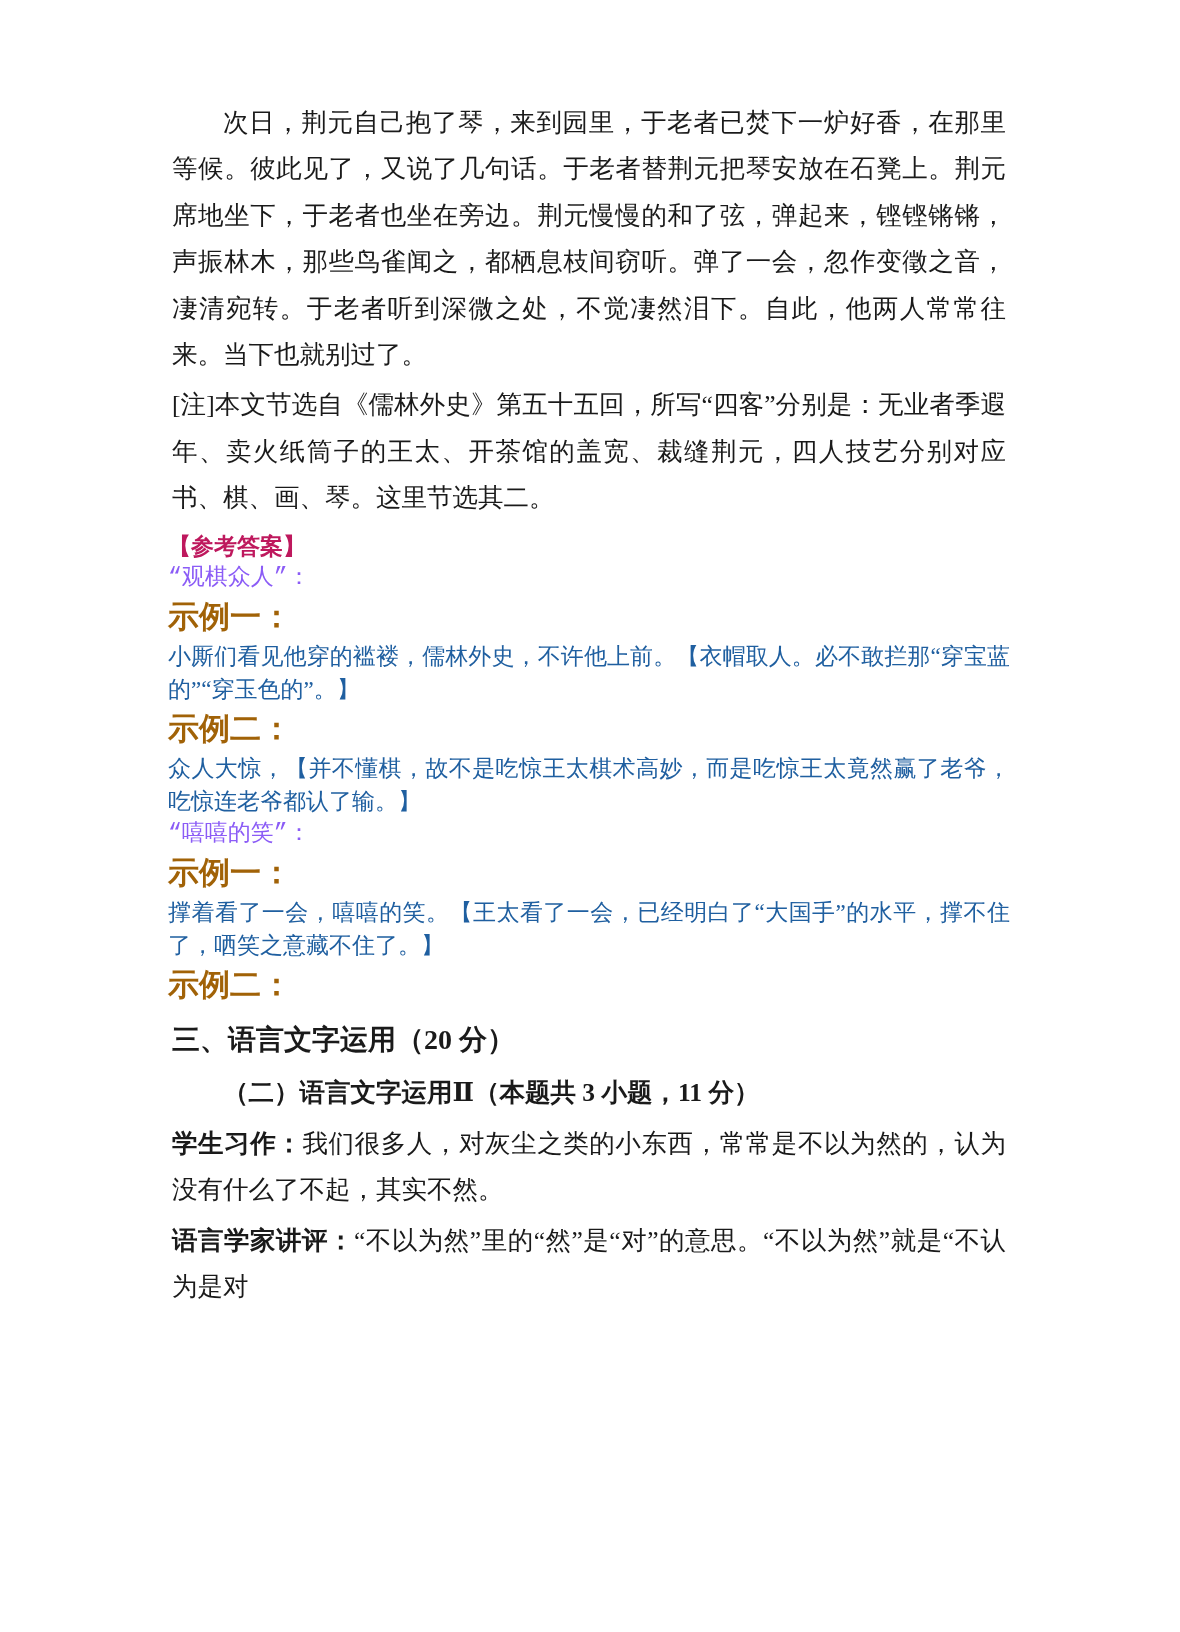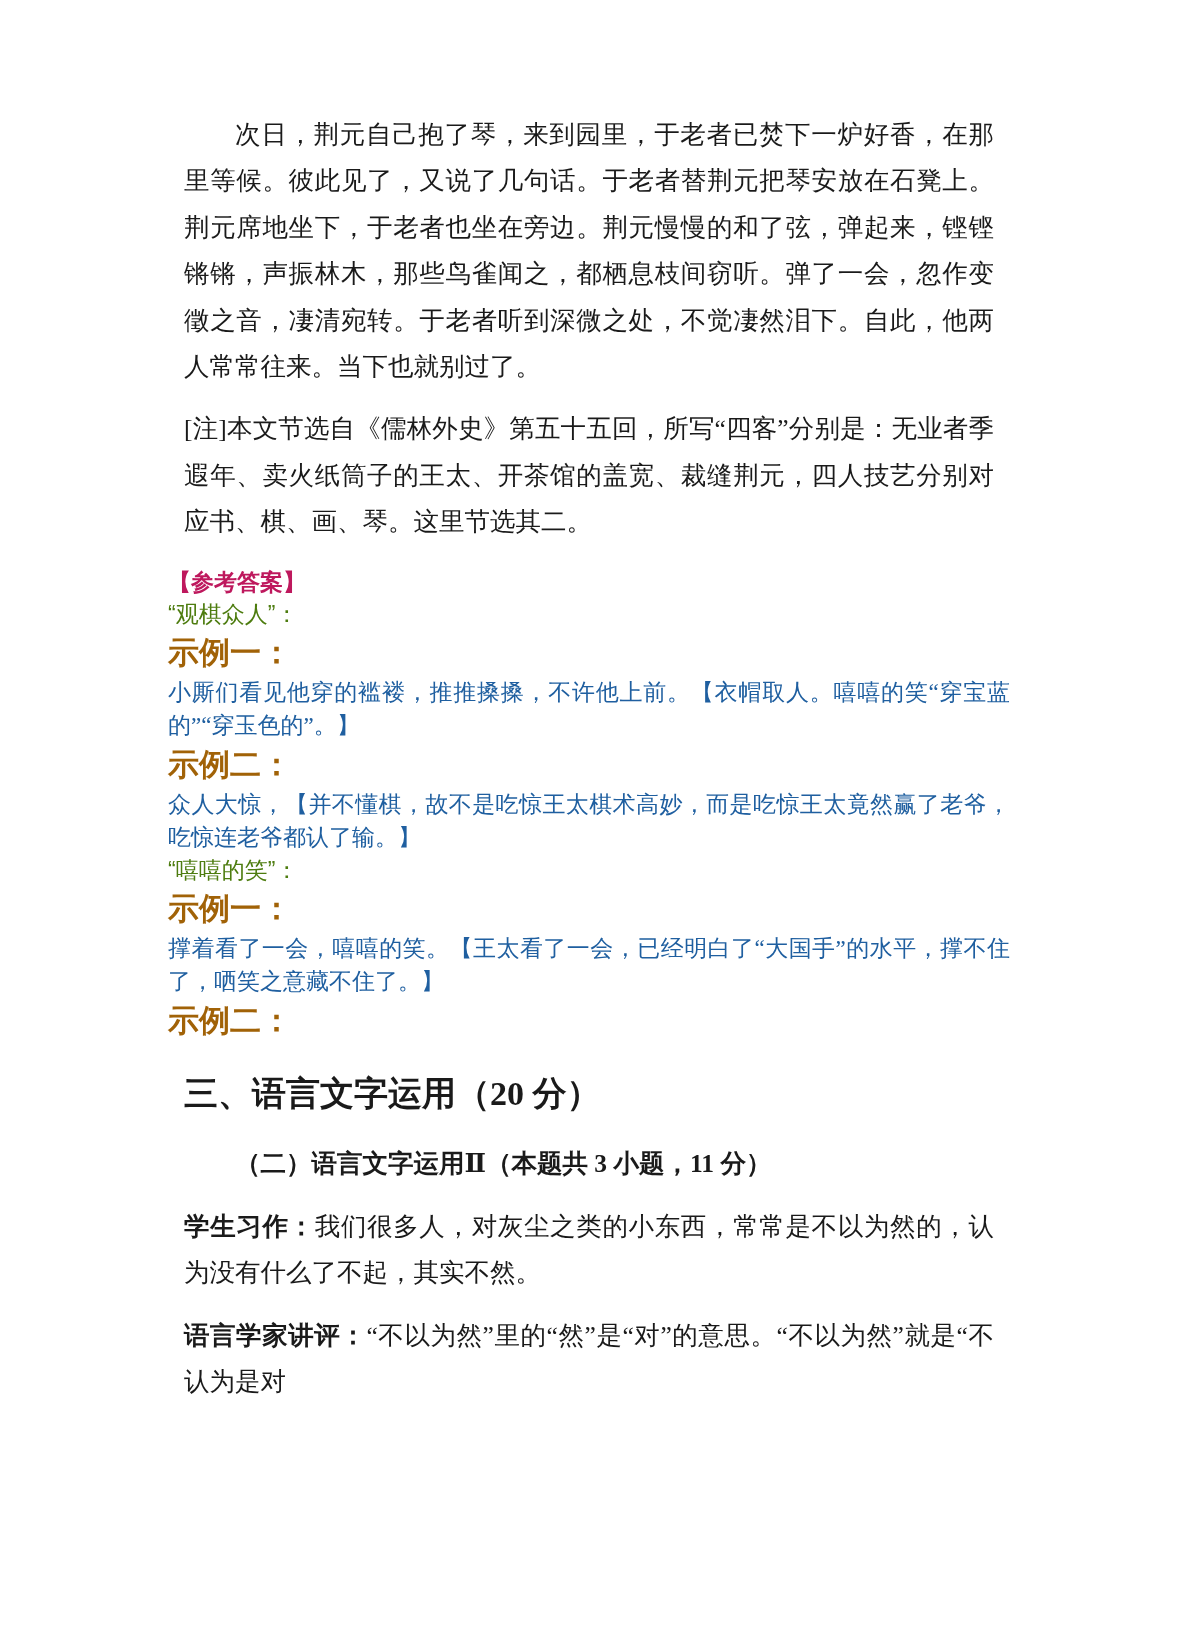--- a/index.html
+++ b/index.html
@@ -14,21 +14,21 @@
     color: #1a1a1a;
   }
   .page {
     width: 1180px;
     min-height: 1632px;
     box-sizing: border-box;
     padding: 96px 170px 40px 168px;
     position: relative;
   }
   p {
-    margin: 16px;
+    margin: 4px;
     font-size: 25.5px;
     line-height: 1.82;
     text-align: justify;
     text-justify: inter-ideograph;
   }
   .indent2 {
     text-indent: 2em;
   }
   .blk-main {
     font-size: 25.5px;
@@ -46,40 +46,40 @@
   .ans-head {
     font-size: 23px;
     line-height: 1.42;
     font-weight: bold;
     color: #be185d;
     font-family: "Liberation Sans", "DejaVu Sans", sans-serif;
   }
   .ans-sub {
     font-size: 23px;
     line-height: 1.42;
-    color: #4d7c0f;
-    font-family: Liberation Sans, sans-serif;
+    color: #8b5cf6;
+    font-family: Liberation Mono, monospace;
   }
   .ans-label {
     font-size: 31px;
     line-height: 1.45;
     font-weight: bold;
     color: #a16207;
     font-family: "Liberation Sans", "DejaVu Sans", sans-serif;
   }
   .ans-body {
     font-size: 23px;
     line-height: 1.45;
     color: #1f5fa0;
     text-align: justify;
     text-justify: inter-ideograph;
     font-family: "Liberation Serif", "DejaVu Serif", serif;
   }
   .sec-head {
-    font-size: 34px;
+    font-size: 28px;
     line-height: 1.82;
     font-weight: bold;
   }
   .sub-head {
     font-size: 25.5px;
     line-height: 1.82;
     font-weight: bold;
     text-indent: 2em;
   }
   .lbl {
@@ -98,21 +98,21 @@
 
   <p class="blk-note">[注]本文节选自《儒林外史》第五十五回，所写“四客”分别是：无业者季遐年、卖火纸筒子的王太、开茶馆的盖宽、裁缝荆元，四人技艺分别对应书、棋、画、琴。这里节选其二。</p>
 
 
   <div class="sp-s"></div>
 
   <div>
     <div class="ans-head">【参考答案】</div>
     <div class="ans-sub">“观棋众人”：</div>
     <div class="ans-label">示例一：</div>
-    <div class="ans-body">小厮们看见他穿的褴褛，推推搡搡，不许他上前。【衣帽取人。嘻嘻的笑“穿宝蓝的”“穿玉色的”。】</div>
+    <div class="ans-body">小厮们看见他穿的褴褛，儒林外史，不许他上前。【衣帽取人。必不敢拦那“穿宝蓝的”“穿玉色的”。】</div>
     <div class="ans-label">示例二：</div>
     <div class="ans-body">众人大惊，【并不懂棋，故不是吃惊王太棋术高妙，而是吃惊王太竟然赢了老爷，吃惊连老爷都认了输。】</div>
     <div class="ans-sub">“嘻嘻的笑”：</div>
     <div class="ans-label">示例一：</div>
     <div class="ans-body">撑着看了一会，嘻嘻的笑。【王太看了一会，已经明白了“大国手”的水平，撑不住了，哂笑之意藏不住了。】</div>
     <div class="ans-label">示例二：</div>
   </div>
 
   <div class="sp-s"></div>
 

